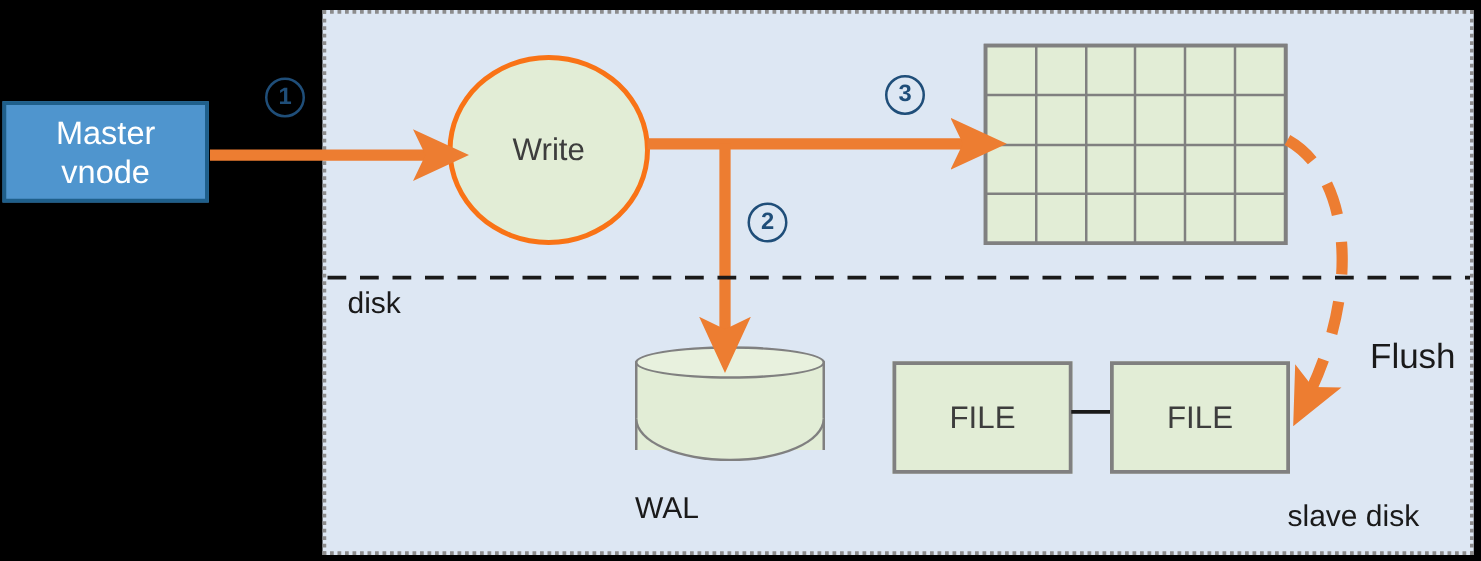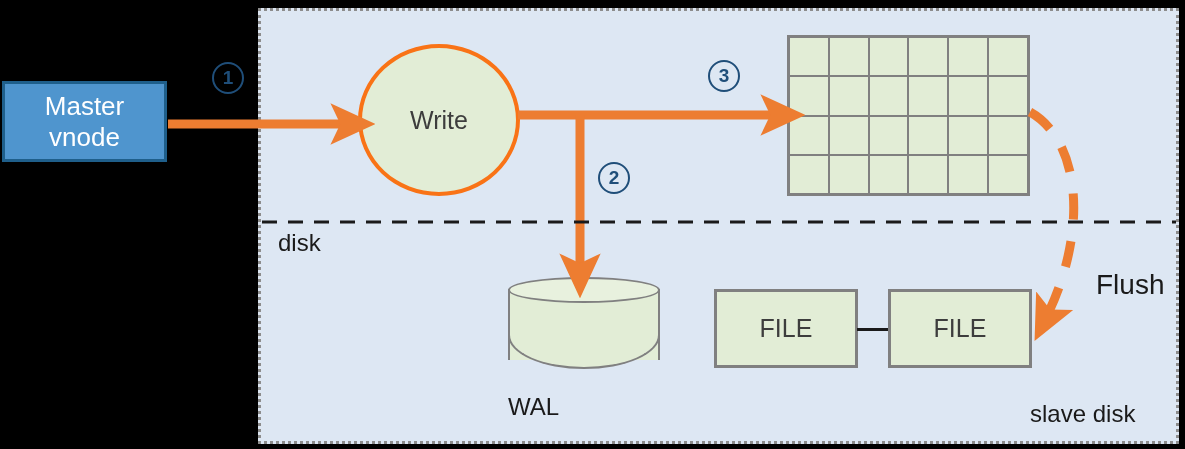--- a/index.html
+++ b/index.html
@@ -94,21 +94,21 @@
     box-sizing:border-box;
   }
   #wal-label{
     position:absolute;left:508px;top:393px;width:152px;
     font-size:24px;color:#1a1a1a;
   }
 
   
   .file-box{
     position:absolute;top:289px;
-    width:144px;height:79px;
+    width:144px;height:90px;
     background:#e2edd6;
     border:3px solid #808080;
     box-sizing:border-box;
     display:flex;align-items:center;justify-content:center;
     font-size:25px;color:#3d3d3d;
   }
   #file-box-1{left:714px;}
   #file-box-2{left:888px;}
   #file-connector{
     position:absolute;left:857px;top:328px;

